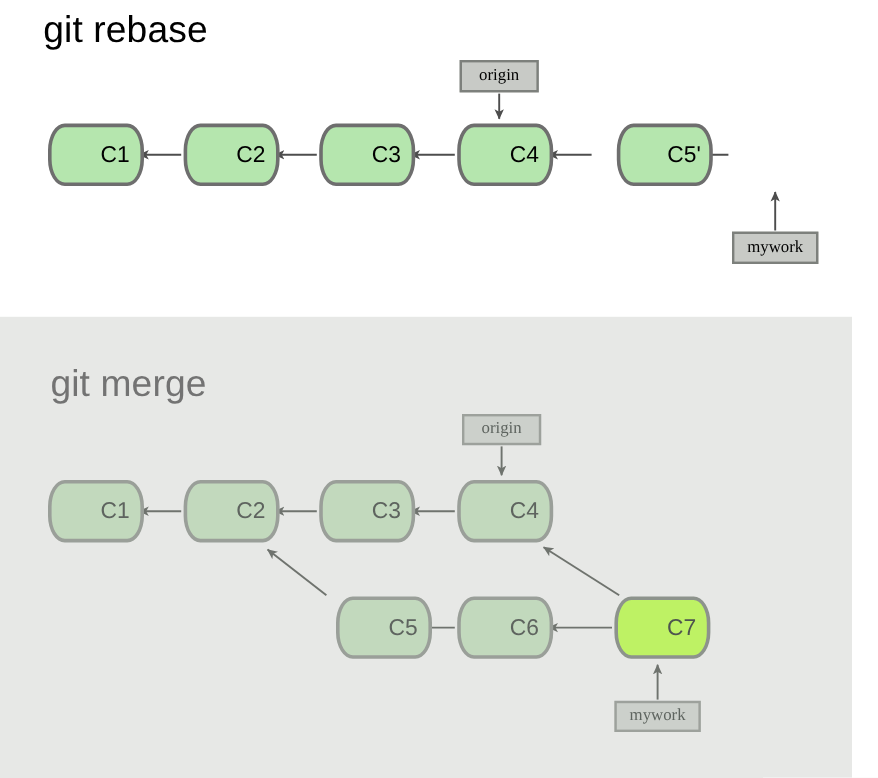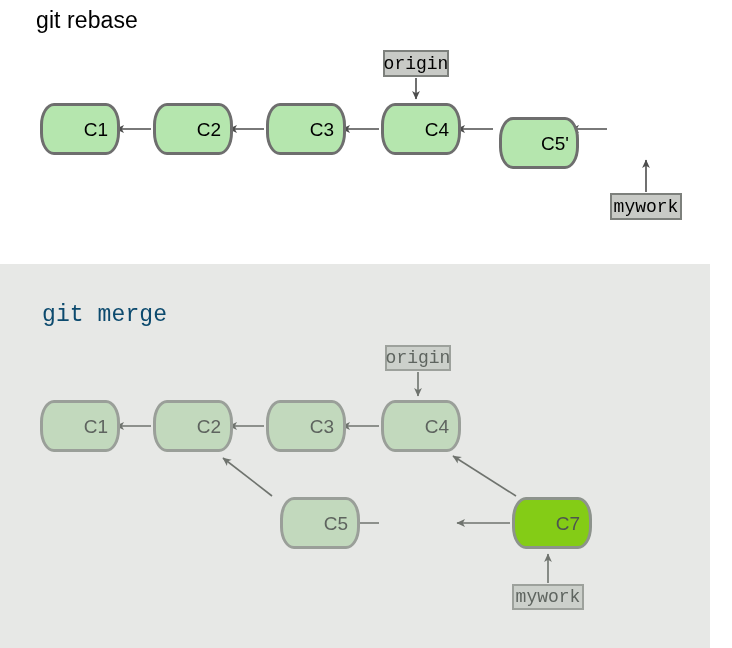--- a/index.html
+++ b/index.html
@@ -33,34 +33,33 @@
   }
   #merge-panel {
     left: 0; top: 264px;
     width: 710px; height: 384px;
     background: #e7e8e6;
   }
 
   
   .section-title {
     position: absolute;
-    font-size: 23px;
+    font-size: 31px;
     font-weight: 400;
     letter-spacing: 0.1px;
     white-space: nowrap;
     text-align: right;
   }
   #rebase-title {
     left: 36px; top: 7px;
     color: #000000;
   }
   #merge-title {
     left: 42px; top: 302px;
-    color: #0c4a6e;
-    font-family: Liberation Mono, monospace;
+    color: #737373;
   }
 
   
   .commit {
     position: absolute;
     width: 80px;
     height: 52px;
     box-sizing: border-box;
     border: 3px solid #6e6e6e;
     border-radius: 14px / 22px;
@@ -76,33 +75,33 @@
   }
   
   .commit.faded {
     border-color: #9a9f99;
     background: #c2d9bd;
     color: #5e645f;
   }
   
   .commit.merge-commit {
     border-color: #8d938c;
-    background: #84cc16;
+    background: #bef264;
     color: #4e554f;
   }
 
   
   .reflabel {
     position: absolute;
     box-sizing: border-box;
     border: 2px solid #7d807c;
     background: #c8cac6;
     color: #000000;
-    font-family: Liberation Mono, monospace;
-    font-size: 18px;
+    font-family: Liberation Serif, serif;
+    font-size: 14px;
     display: flex;
     align-items: center;
     justify-content: center;
     line-height: 1;
     padding: 0 6px;
     z-index: 7;
     white-space: nowrap;
   }
   .reflabel.faded {
     border-color: #9da19c;
@@ -166,30 +165,31 @@
       <line x1="548" y1="583" x2="548" y2="554"></line>
     </g>
   </svg>
 
   <div class="section-title" id="rebase-title">git rebase</div>
 
   <div class="commit" style="left:40px;  top:103px;">C1</div>
   <div class="commit" style="left:153px; top:103px;">C2</div>
   <div class="commit" style="left:266px; top:103px;">C3</div>
   <div class="commit" style="left:381px; top:103px;">C4</div>
-  <div class="commit" style="left:499px; top:103px;margin-top:14px;">C5'</div>
+  <div class="commit" style="left:514px; top:103px;">C5'</div>
 
   <div class="reflabel" style="left:383px; top:50px;  width:66px; height:27px;">origin</div>
   <div class="reflabel" style="left:610px; top:193px; width:72px; height:27px;">mywork</div>
 
   <div class="section-title" id="merge-title">git merge</div>
 
   <div class="commit faded" style="left:40px;  top:400px;">C1</div>
   <div class="commit faded" style="left:153px; top:400px;">C2</div>
   <div class="commit faded" style="left:266px; top:400px;">C3</div>
   <div class="commit faded" style="left:381px; top:400px;">C4</div>
   <div class="commit faded" style="left:280px; top:497px;">C5</div>
+  <div class="commit faded" style="left:381px; top:497px;">C6</div>
   <div class="commit merge-commit" style="left:512px; top:497px;">C7</div>
 
   <div class="reflabel faded" style="left:385px; top:345px; width:66px; height:26px;">origin</div>
   <div class="reflabel faded" style="left:512px; top:584px; width:72px; height:26px;">mywork</div>
 
 </div>
 
 </body></html>

